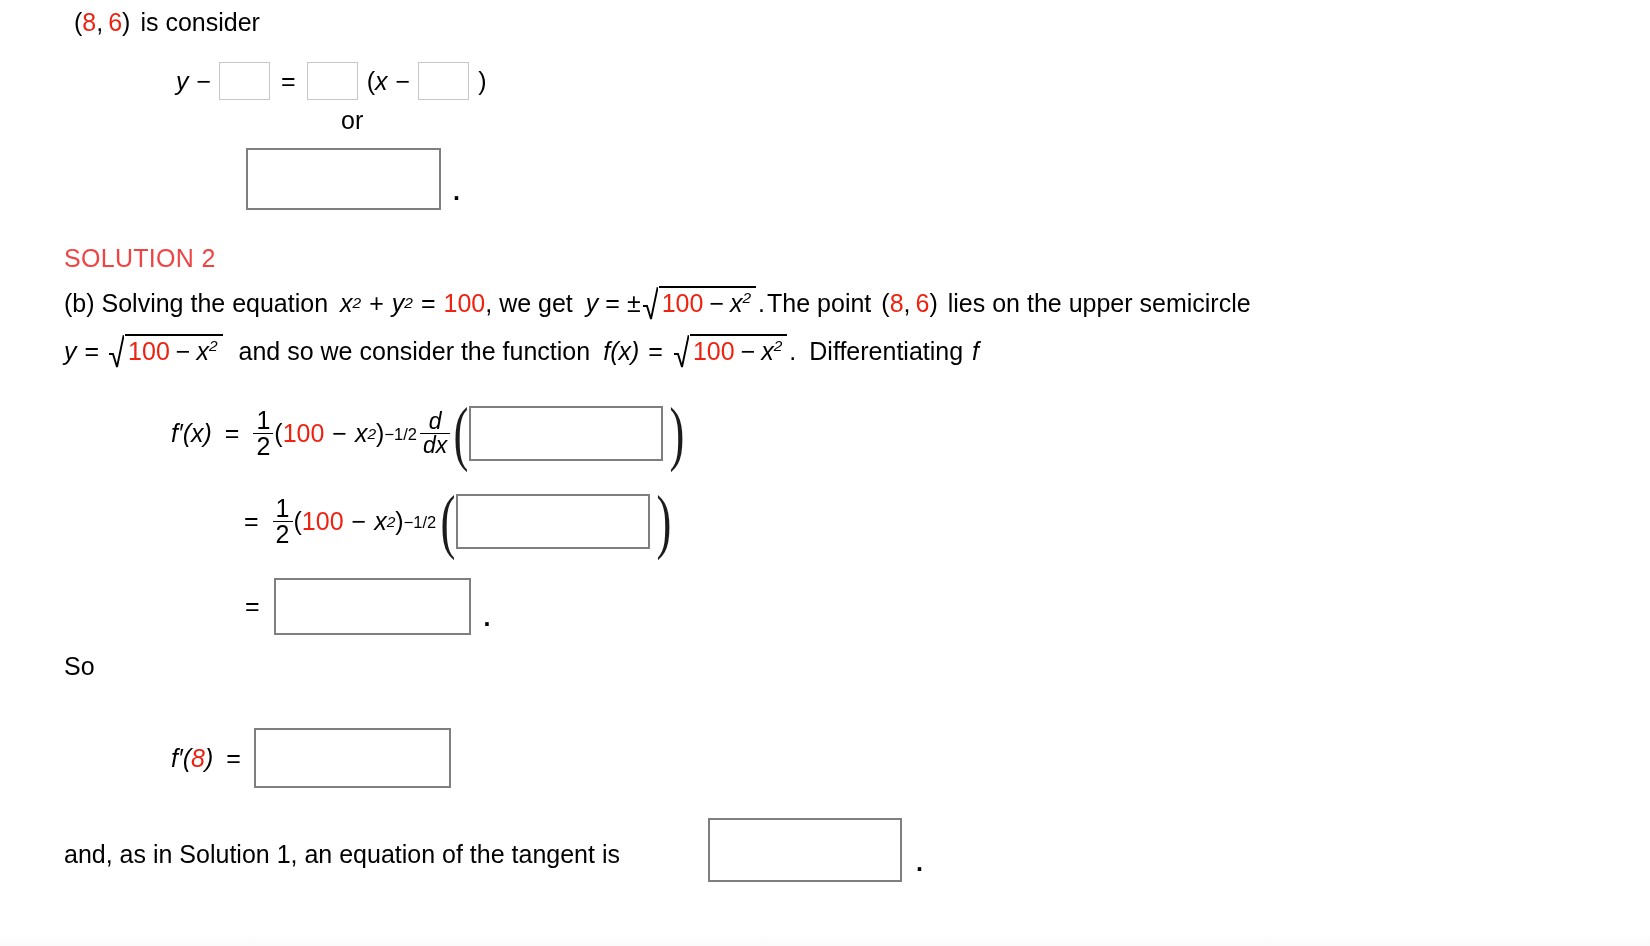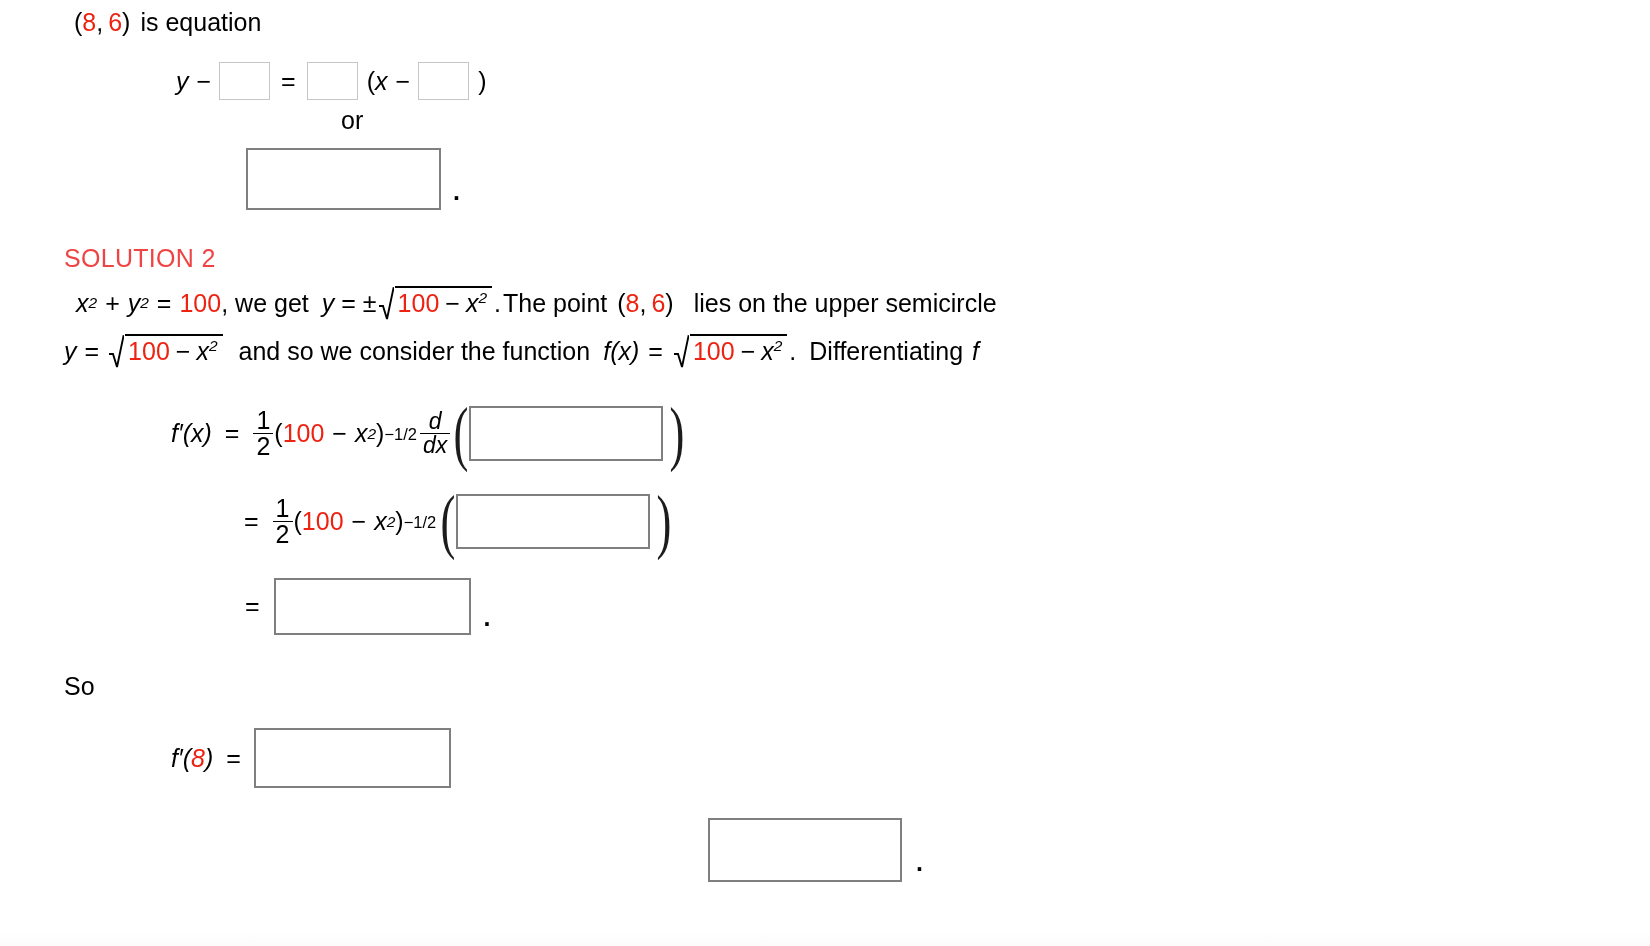--- a/index.html
+++ b/index.html
@@ -147,21 +147,21 @@
 <body>
 
 <div class="page">
 
   <div class="mrow" style="left:64px; top:10px;">
     <span class="txt" style="margin-left:10px;">(</span>
     <span class="txt red">8</span>
     <span class="txt" style="margin-right:5px;">,</span>
     <span class="txt red">6</span>
     <span class="txt">)</span>
-    <span class="txt" style="margin-left:10px;">is equation</span>
+    <span class="txt" style="margin-left:10px;">is consider</span>
   </div>
 
   <div class="mrow" style="left:176px; top:62px;">
     <span class="txt ital">y</span>
     <span class="txt" style="margin:0 8px;">−</span>
     <input class="box sm" type="text" value="" style="">
     <span class="txt" style="margin:0 11px;">=</span>
     <input class="box sm" type="text" value="" style="">
     <span class="txt" style="margin-left:9px;">(</span>
     <span class="txt ital">x</span>
@@ -177,20 +177,21 @@
   <div class="mrow" style="left:246px; top:148px;">
     <input class="box lg" type="text" style="width: 195px; height: 62px;" value="">
     <span class="period" style="margin-left:12px;margin-top:24px;">.</span>
   </div>
 
   <div class="mrow" style="left:64px; top:246px;">
     <span class="txt blue">SOLUTION 2</span>
   </div>
 
   <div class="mrow" style="left:64px; top:286px;">
+    <span class="txt">(b) Solving the equation</span>
     <span class="txt ital" style="margin-left:12px;">x</span>
       <span class="txt sup ital">2</span>
     <span class="txt" style="margin:0 8px;">+</span>
     <span class="txt ital">y</span>
       <span class="txt sup ital">2</span>
     <span class="txt" style="margin:0 8px;">=</span>
     <span class="txt red">100</span>
     <span class="txt" style="margin-right:9px;">,  we get</span>
     <span class="txt ital" style="margin-left:4px;">y</span>
     <span class="txt" style="margin:0 7px;">=</span>
@@ -205,21 +206,21 @@
         <span class="txt red">100</span><span class="txt" style="margin:0 6px;">−</span><span class="txt ital">x</span><span class="txt sup ital">2</span>
       </span>
     </span>
     <span class="txt">.</span>
     <span class="txt" style="margin-left:2px;">The point</span>
     <span class="txt" style="margin-left:10px;">(</span>
     <span class="txt red">8</span>
     <span class="txt" style="margin-right:5px;">,</span>
     <span class="txt red">6</span>
     <span class="txt">)</span>
-    <span class="txt" style="margin-left:20px;">lies on the upper semicircle</span>
+    <span class="txt" style="margin-left:10px;">lies on the upper semicircle</span>
   </div>
 
   <div class="mrow" style="left:64px; top:334px;">
     <span class="txt ital">y</span>
     <span class="txt" style="margin:0 8px;">=</span>
     <span class="sqrt">
       <span class="radical">
         <svg width="15" height="34" viewBox="0 0 15 34">
             <path d="M0.5 20 L4 20 L8 33 L14.5 2" stroke="#000" stroke-width="1.9" fill="none" stroke-linecap="square"></path>
           </svg>
@@ -286,32 +287,35 @@
     <input class="box lg" type="text" style="width: 194px; height: 55px; margin-left: -4px;" value="">
     <span class="bigparen tall" style="margin-left:2px;">)</span>
   </div>
 
   <div class="mrow" style="left:245px; top:578px;">
     <span class="txt" style="margin-right:14px;">=</span>
     <input class="box lg" type="text" style="width: 197px; height: 57px;" value="">
     <span class="period" style="margin-left:13px;margin-top:22px;">.</span>
   </div>
 
-  <div class="mrow" style="left:64px; top:674px;">
+  <div class="mrow" style="left:64px; top:654px;">
     <span class="txt">So</span>
   </div>
 
   <div class="mrow" style="left:171px; top:728px;">
     <span class="txt ital">f′(</span>
     <span class="txt red ital">8</span>
     <span class="txt ital">)</span>
     <span class="txt" style="margin:0 13px;">=</span>
     <input class="box lg" type="text" style="width: 197px; height: 60px;" value="">
   </div>
 
+  <div class="mrow" style="left:64px; top:842px;">
+    <span class="txt">and, as in Solution 1, an equation of the tangent is</span>
+  </div>
   <div class="mrow" style="left:708px; top:818px;">
     <input class="box lg" type="text" style="width: 194px; height: 64px;" value="">
     <span class="period" style="margin-left:14px;margin-top:24px;">.</span>
   </div>
 
 
   <div class="bottom-fade"></div>
 </div>
 
 </body></html>

